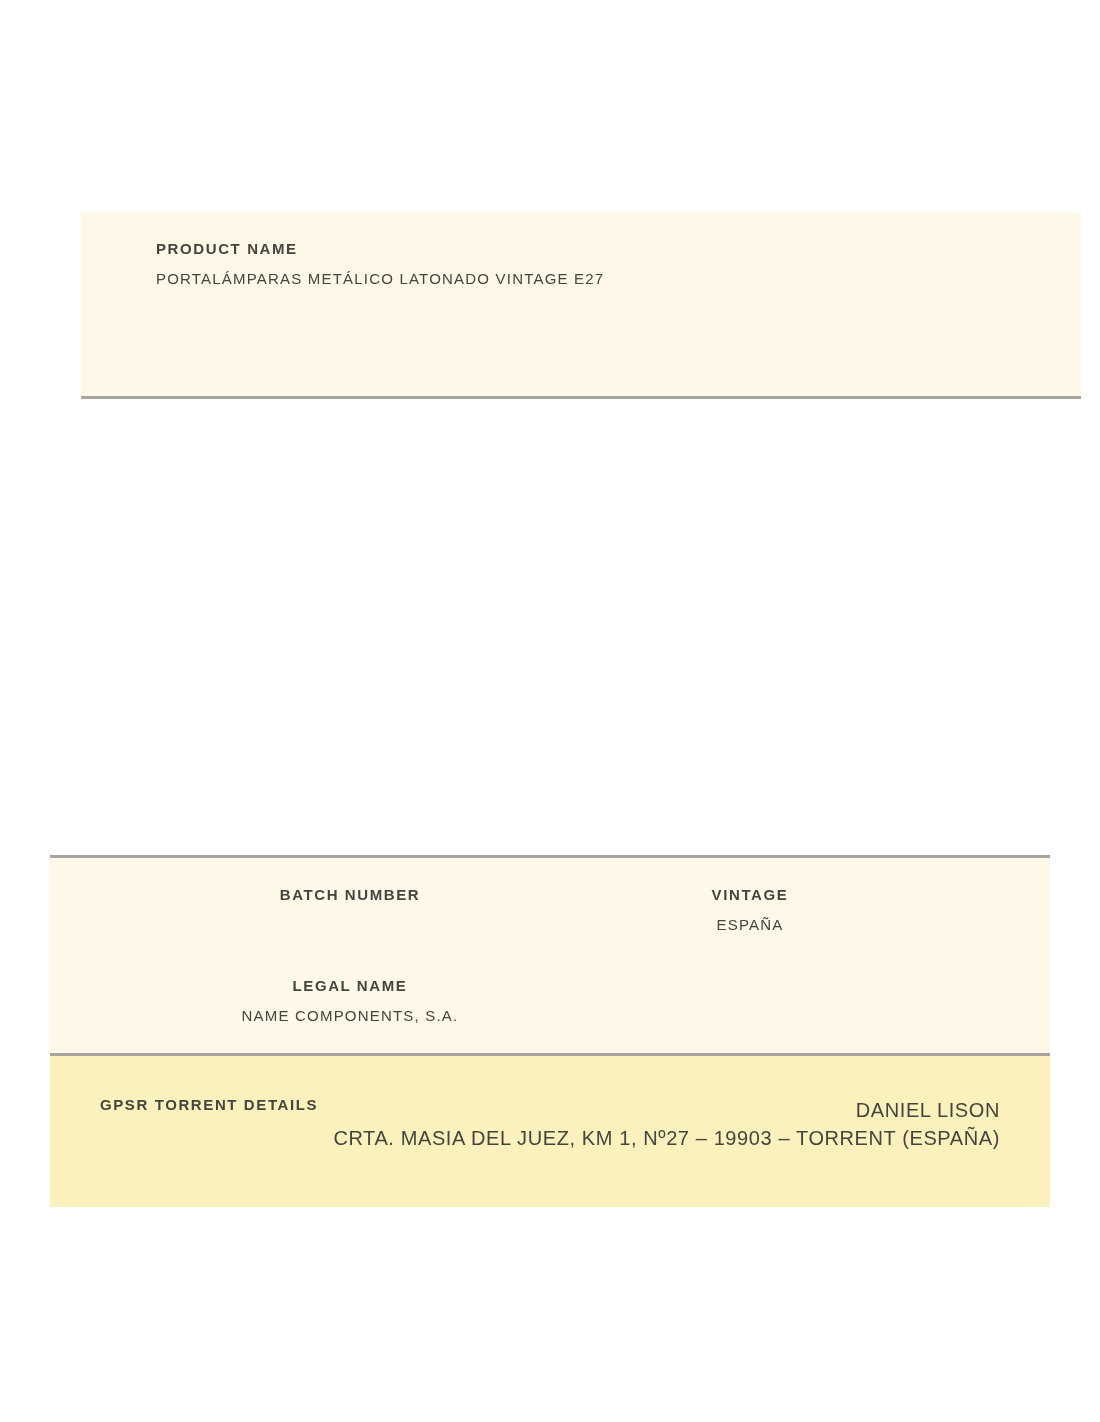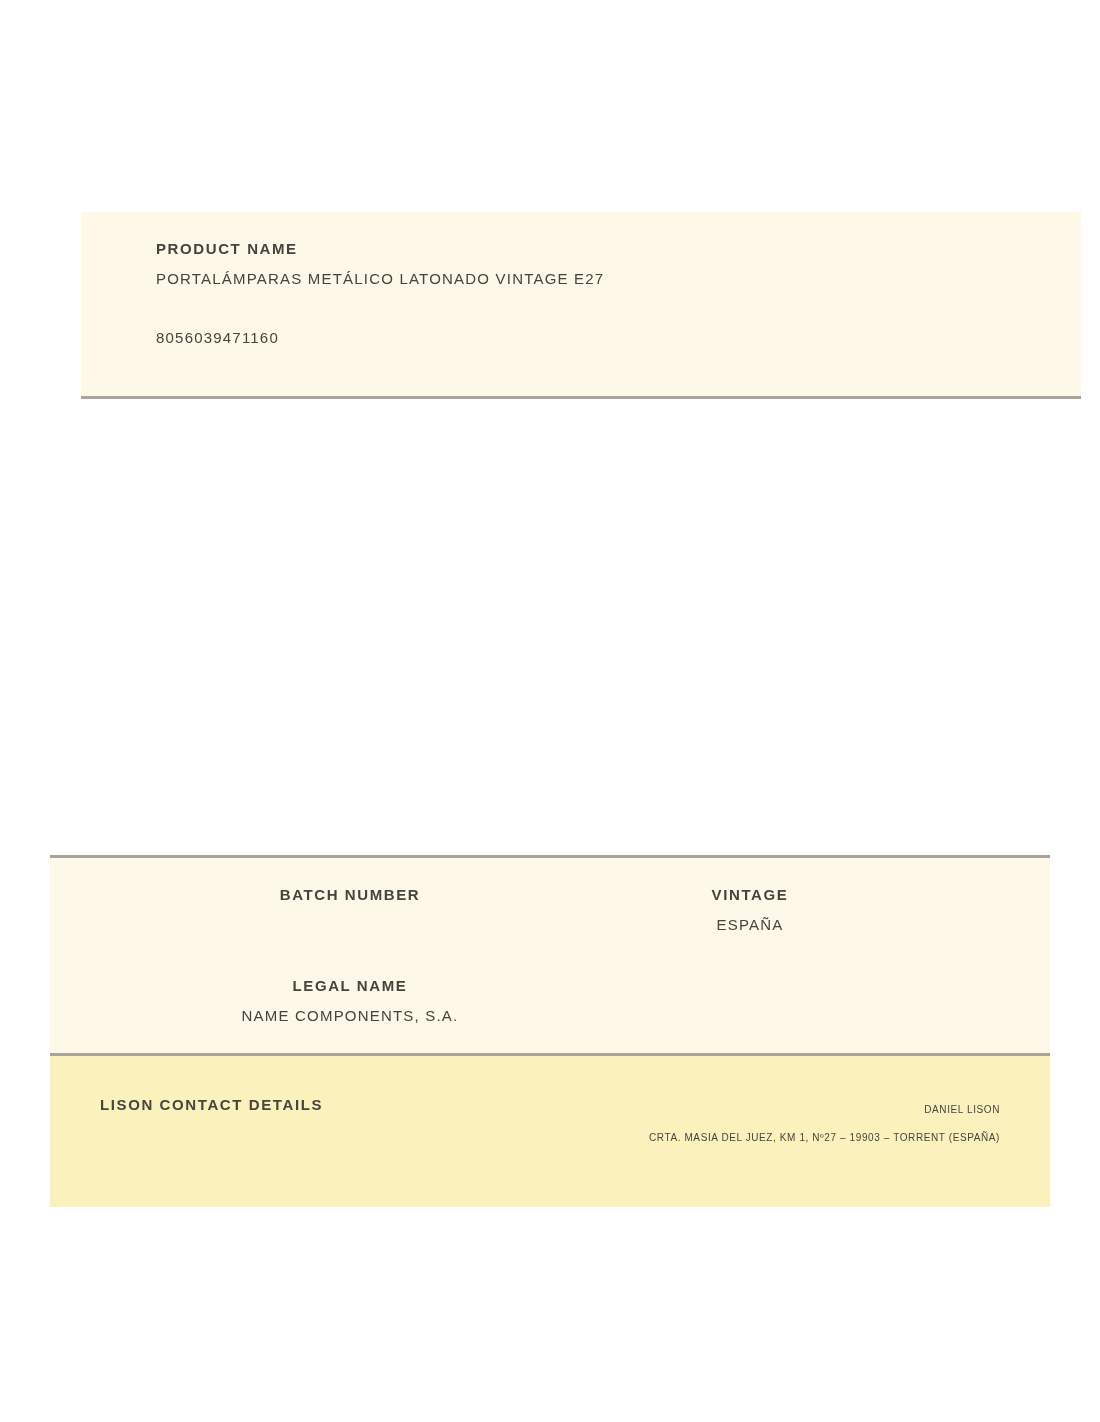--- a/index.html
+++ b/index.html
@@ -72,53 +72,52 @@
   }
   .contact-label {
     font-size: 15px;
     font-weight: 700;
     letter-spacing: 1.6px;
     line-height: 1.25;
     white-space: nowrap;
   }
   .contact-lines {
     text-align: right;
-    font-size: 10px;
+    font-size: 20px;
     font-weight: 400;
     letter-spacing: 0.6px;
   }
   .contact-lines .line {
     line-height: 28px;
     white-space: nowrap;
   }
 </style>
 </head>
 <body>
 
 <section class="panel product-panel">
   <div class="field-label">PRODUCT NAME</div>
   <div class="field-value">PORTALÁMPARAS METÁLICO LATONADO VINTAGE E27</div>
-  <div class="field-value">8056039471160</div>
 </section>
 
 <section class="panel batch-panel">
   <div class="two-col">
     <div class="col-centered">
       <div class="field-label spacer-after">BATCH NUMBER</div>
       <div class="field-label">LEGAL NAME</div>
       <div class="field-value">NAME COMPONENTS, S.A.</div>
     </div>
     <div class="col-centered">
       <div class="field-label">VINTAGE</div>
       <div class="field-value">ESPAÑA</div>
     </div>
   </div>
 </section>
 
 <section class="panel contact-panel">
   <div class="contact-row">
-    <div class="contact-label">LISON CONTACT DETAILS</div>
+    <div class="contact-label">GPSR TORRENT DETAILS</div>
     <div class="contact-lines">
       <div class="line">DANIEL LISON</div>
       <div class="line">CRTA. MASIA DEL JUEZ, KM 1, Nº27 – 19903 – TORRENT (ESPAÑA)</div>
     </div>
   </div>
 </section>
 
 </body></html>

